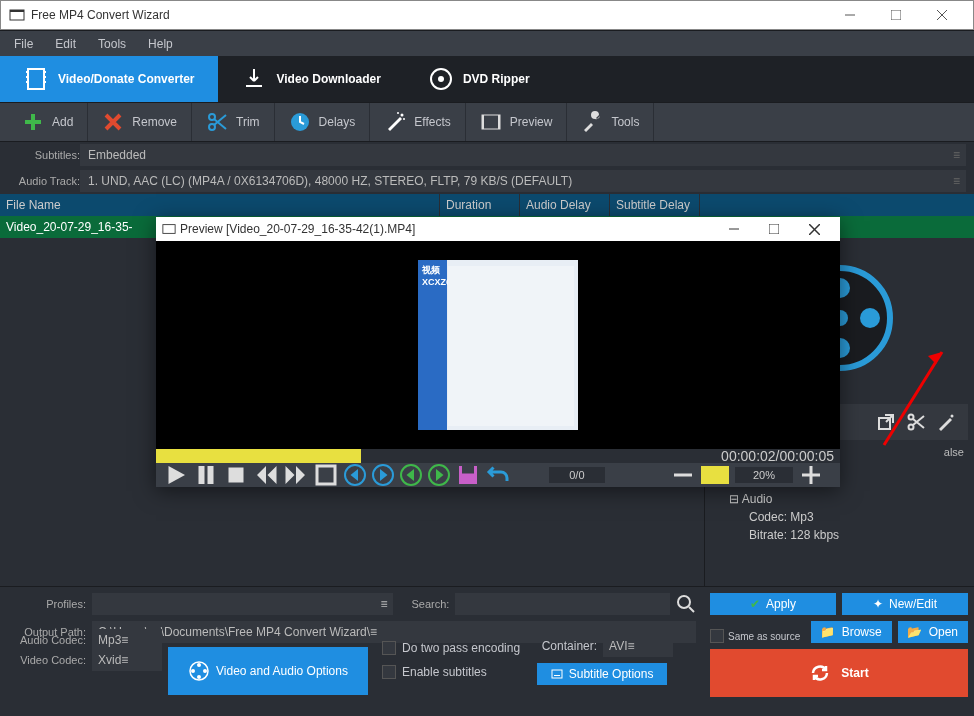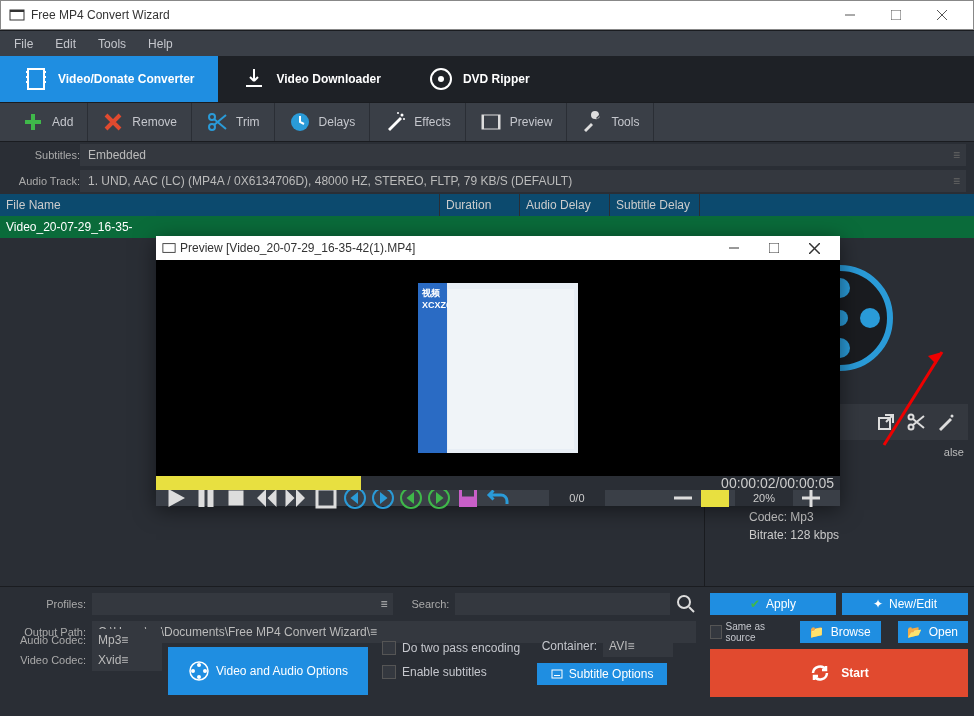--- a/index.html
+++ b/index.html
@@ -40,30 +40,30 @@
 .bottombar{position:absolute;bottom:0;left:0;right:0;height:130px;background:#2a2e35;display:flex;border-top:1px solid #1a1c20}
 .bottomleft{flex:1;padding:6px 8px;display:flex;flex-direction:column;gap:6px}
 .bottomright{width:270px;padding:6px;display:flex;flex-direction:column;gap:6px}
 .brow{display:flex;align-items:center;gap:6px;height:22px}
 .brow .blbl{width:78px;text-align:right;color:#aaa;font-size:11px}
 .brow .binput{flex:1;background:#34383f;padding:3px 6px;color:#bbb;font-size:11px;display:flex;align-items:center;height:22px}
 .btn{background:#1f8ee1;color:#fff;padding:0 10px;height:22px;display:flex;align-items:center;justify-content:center;gap:6px;font-size:11px}
 .chk{width:14px;height:14px;background:#34383f;border:1px solid #555}
 .startbtn{background:#e14a2f;color:#fff;height:48px;display:flex;align-items:center;justify-content:center;gap:10px;font-size:15px;font-weight:600}
 
-.preview{position:absolute;left:156px;top:236px;width:684px;height:270px;background:#fff;box-shadow:0 4px 20px rgba(0,0,0,.5);z-index:100;display:flex;flex-direction:column}
+.preview{position:absolute;left:156px;top:217px;width:684px;height:270px;background:#fff;box-shadow:0 4px 20px rgba(0,0,0,.5);z-index:100;display:flex;flex-direction:column}
 .preview .ptitle{height:24px;display:flex;align-items:center;padding:0 6px;color:#333;background:#fff}
 .preview .ptitle .spacer2{flex:1}
 .preview .ptitle .pwbtn{width:40px;height:22px;display:flex;align-items:center;justify-content:center;color:#333}
 .preview .pvideo{flex:1;background:#000;display:flex;align-items:center;justify-content:center;position:relative}
 .preview .pframe{width:160px;height:170px;background:linear-gradient(90deg,#2a6bc4 0%,#2a6bc4 18%,#e8eef5 18%,#e8eef5 100%);position:relative}
 .preview .pprog{height:14px;background:#2a2e35;position:relative}
 .preview .pprog .pfill{position:absolute;left:0;top:0;height:100%;width:30%;background:#e8e040}
 .preview .ptime{position:absolute;right:6px;top:-2px;color:#ccc;font-size:14px}
-.preview .pctrl{height:16px;background:#3a3f47;display:flex;align-items:center;gap:6px;padding:0 8px}
+.preview .pctrl{height:24px;background:#3a3f47;display:flex;align-items:center;gap:6px;padding:0 8px}
 .preview .pcbtn{width:24px;height:24px;display:flex;align-items:center;justify-content:center;color:#ddd}
 .preview .pcbtn.circ{border:2px solid #2a9bd8;border-radius:50%;width:22px;height:22px;color:#2a9bd8}
 .preview .pcbtn.circg{border:2px solid #3fb84a;border-radius:50%;width:22px;height:22px;color:#3fb84a}
 .preview .pcount{background:#2a2e35;padding:2px 20px;color:#ccc;font-size:11px}
 .preview .pzoom{background:#2a2e35;padding:2px 18px;color:#ccc;font-size:11px}
 .preview .pyellow{width:28px;height:18px;background:#e8e040}
 .arrow{position:absolute;right:20px;top:340px;z-index:50;pointer-events:none}
 .arrow svg{width:80px;height:110px}
 svg{display:block}
 </style>
@@ -357,21 +357,21 @@
     <div style="display:flex;gap:6px">
       <div class="btn" style="flex:1">
           <span style="color:#3fb84a">✔</span>
           <span>Apply</span>
         </div>
       <div class="btn" style="flex:1">
           <span>✦</span>
           <span>New/Edit</span>
         </div>
     </div>
-    <div style="display:flex;gap:17px;align-items:flex-start">
+    <div style="display:flex;gap:6px;align-items:flex-end">
       <div style="display:flex;align-items:center;gap:4px;flex:1">
           <span class="chk"></span>
           <span style="font-size:10px">Same as source</span>
         </div>
       <div class="btn" style="flex:0 0 66px">
           <span style="color:#f7b731">📁</span>
           <span>Browse</span>
         </div>
       <div class="btn" style="flex:0 0 58px">
           <span style="color:#f7b731">📂</span>

